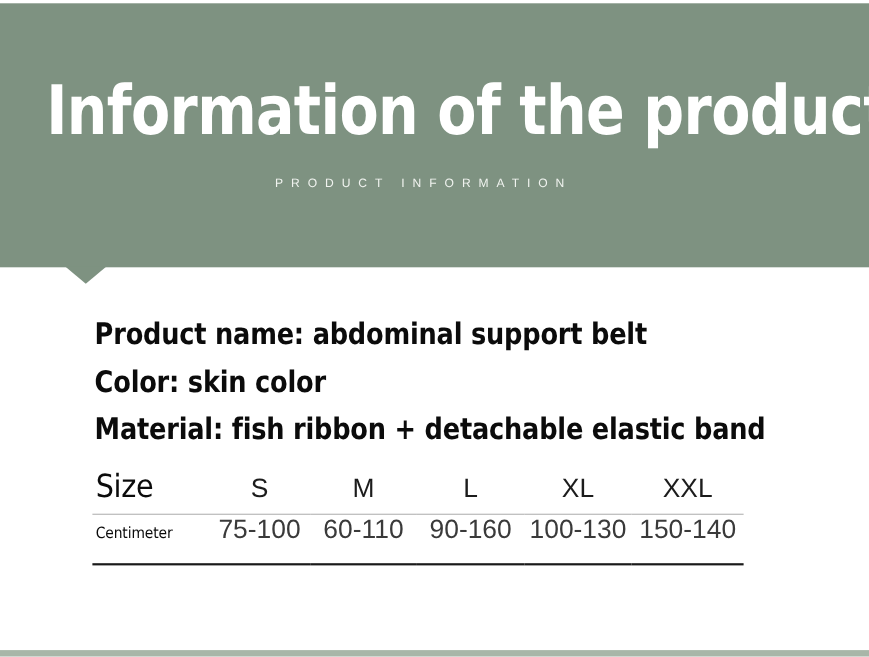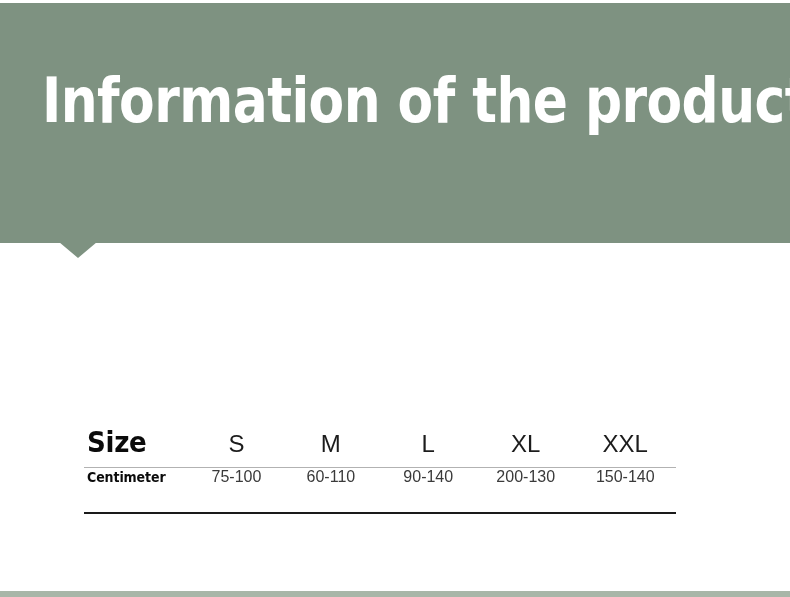--- a/index.html
+++ b/index.html
@@ -110,21 +110,21 @@
     border-bottom: 1px solid #b2b2b2;
   }
 
   .row-body td {
     height: 44px;
     border-bottom: 2.5px solid #1a1a1a;
   }
 
   .cell-label {
     font-family: "DejaVu Sans Condensed", "Liberation Sans Narrow", "Liberation Sans", sans-serif;
-    font-weight: bold;
+    font-weight: normal;
     color: #0b0b0b;
     white-space: nowrap;
     text-align: left;
     padding-left: 3px !important;
   }
 
   .head-label {
     font-size: 29px;
     letter-spacing: -0.3px;
   }
@@ -141,21 +141,21 @@
     text-align: center;
     white-space: nowrap;
   }
 
   .head-value {
     font-size: 24px;
     color: #1c1c1c;
   }
 
   .body-value {
-    font-size: 16px;
+    font-size: 24px;
     color: #3a3a3a;
   }
 
   .col-label { width: 104px; }
   .col-s   { width: 92px; }
   .col-m   { width: 98px; }
   .col-l   { width: 98px; }
   .col-xl  { width: 98px; }
   .col-xxl { width: 102px; }
 
@@ -169,41 +169,47 @@
     background: #a8b6a8;
   }
 </style>
 </head>
 <body>
 
 <div id="page">
 
   <div class="banner">
     <div class="banner-title">Information of the product</div>
+    <div class="banner-subtitle">PRODUCT INFORMATION</div>
   </div>
 
   <div class="banner-notch"></div>
 
+  <div class="info-block">
+    <div class="info-line">Product name: abdominal support belt</div>
+    <div class="info-line">Color: skin color</div>
+    <div class="info-line">Material: fish ribbon + detachable elastic band</div>
+  </div>
 
   <table class="size-table">
     <tbody>
       <tr class="row-head">
         <td class="cell-label head-label col-label">Size</td>
         <td class="cell-value head-value col-s">S</td>
         <td class="cell-value head-value col-m">M</td>
         <td class="cell-value head-value col-l">L</td>
         <td class="cell-value head-value col-xl">XL</td>
         <td class="cell-value head-value col-xxl">XXL</td>
       </tr>
       <tr class="row-body">
         <td class="cell-label body-label col-label">Centimeter</td>
         <td class="cell-value body-value col-s">75-100</td>
         <td class="cell-value body-value col-m">60-110</td>
-        <td class="cell-value body-value col-l">90-140</td>
-        <td class="cell-value body-value col-xl">200-130</td>
+        <td class="cell-value body-value col-l">90-160</td>
+        <td class="cell-value body-value col-xl">100-130</td>
         <td class="cell-value body-value col-xxl">150-140</td>
       </tr>
     </tbody>
   </table>
 
   <div class="bottom-bar"></div>
 
 </div>
 
 </body></html>

